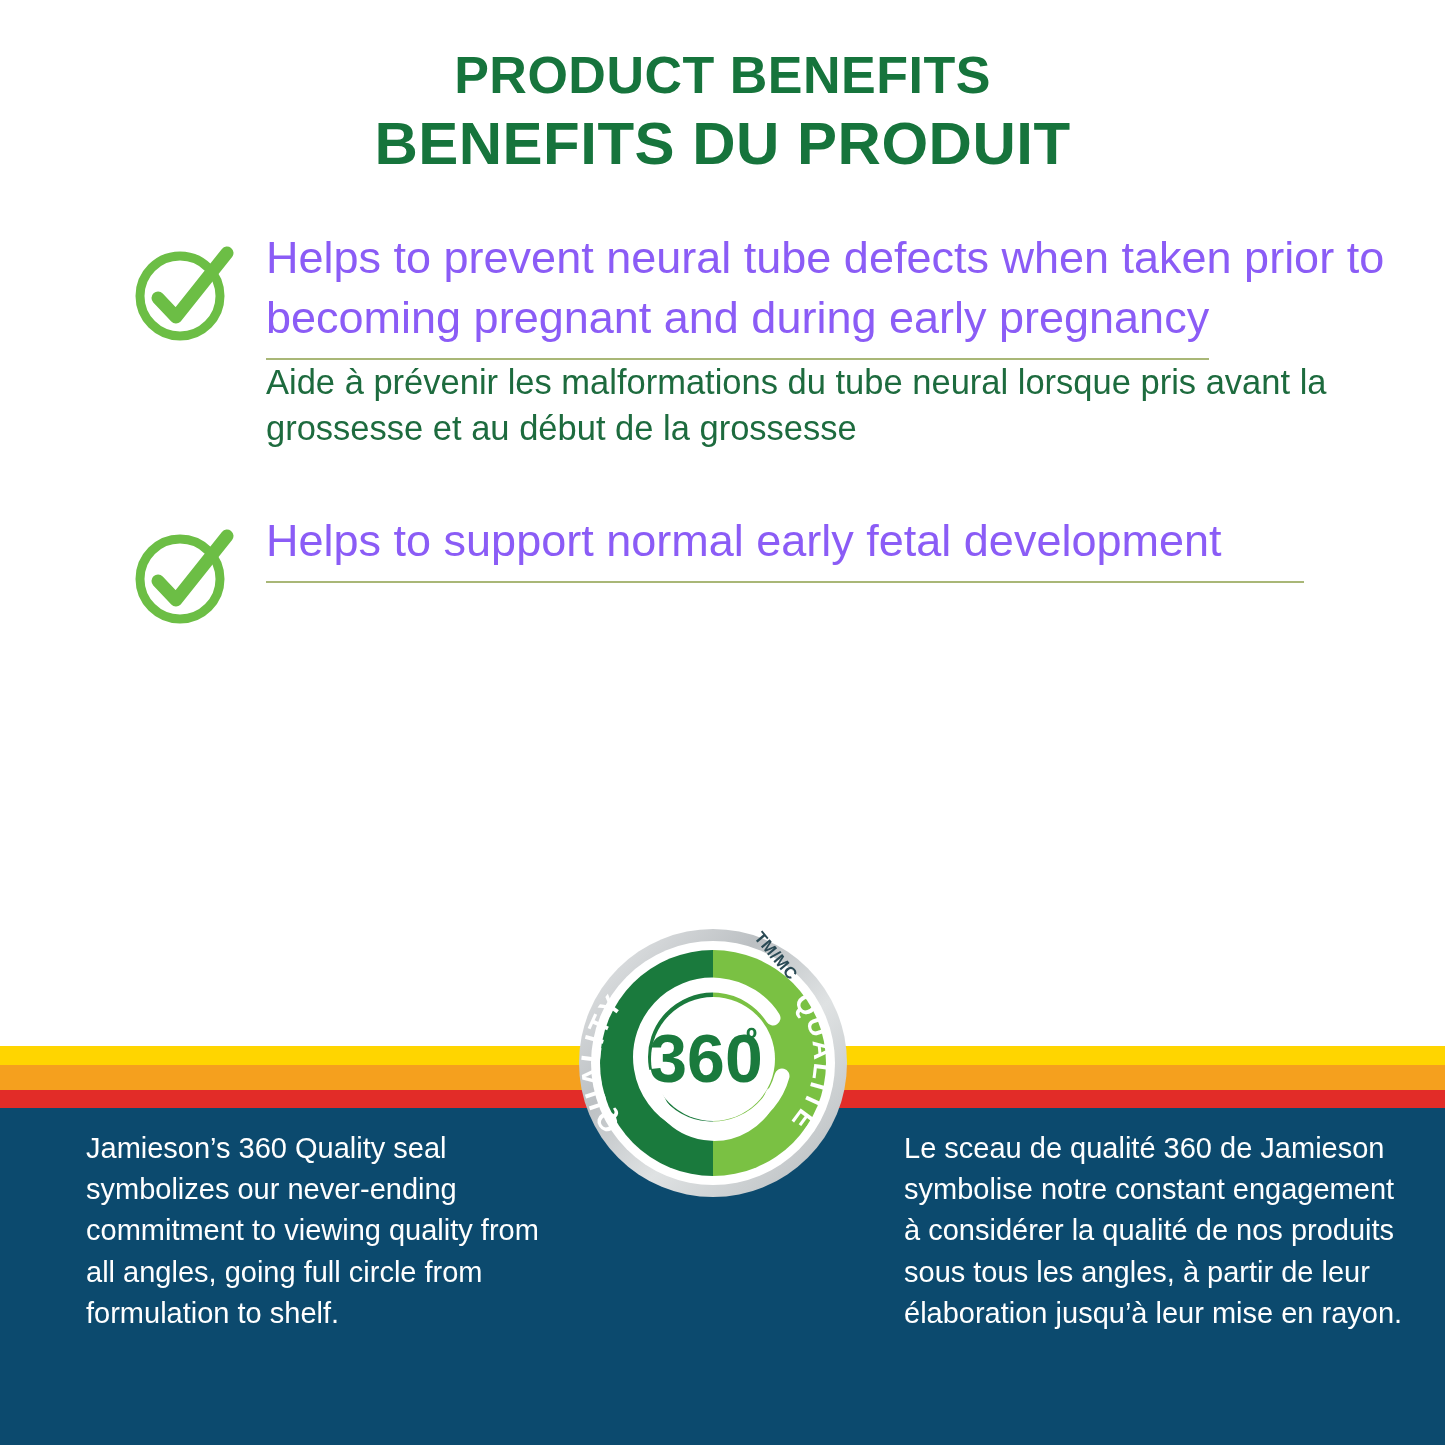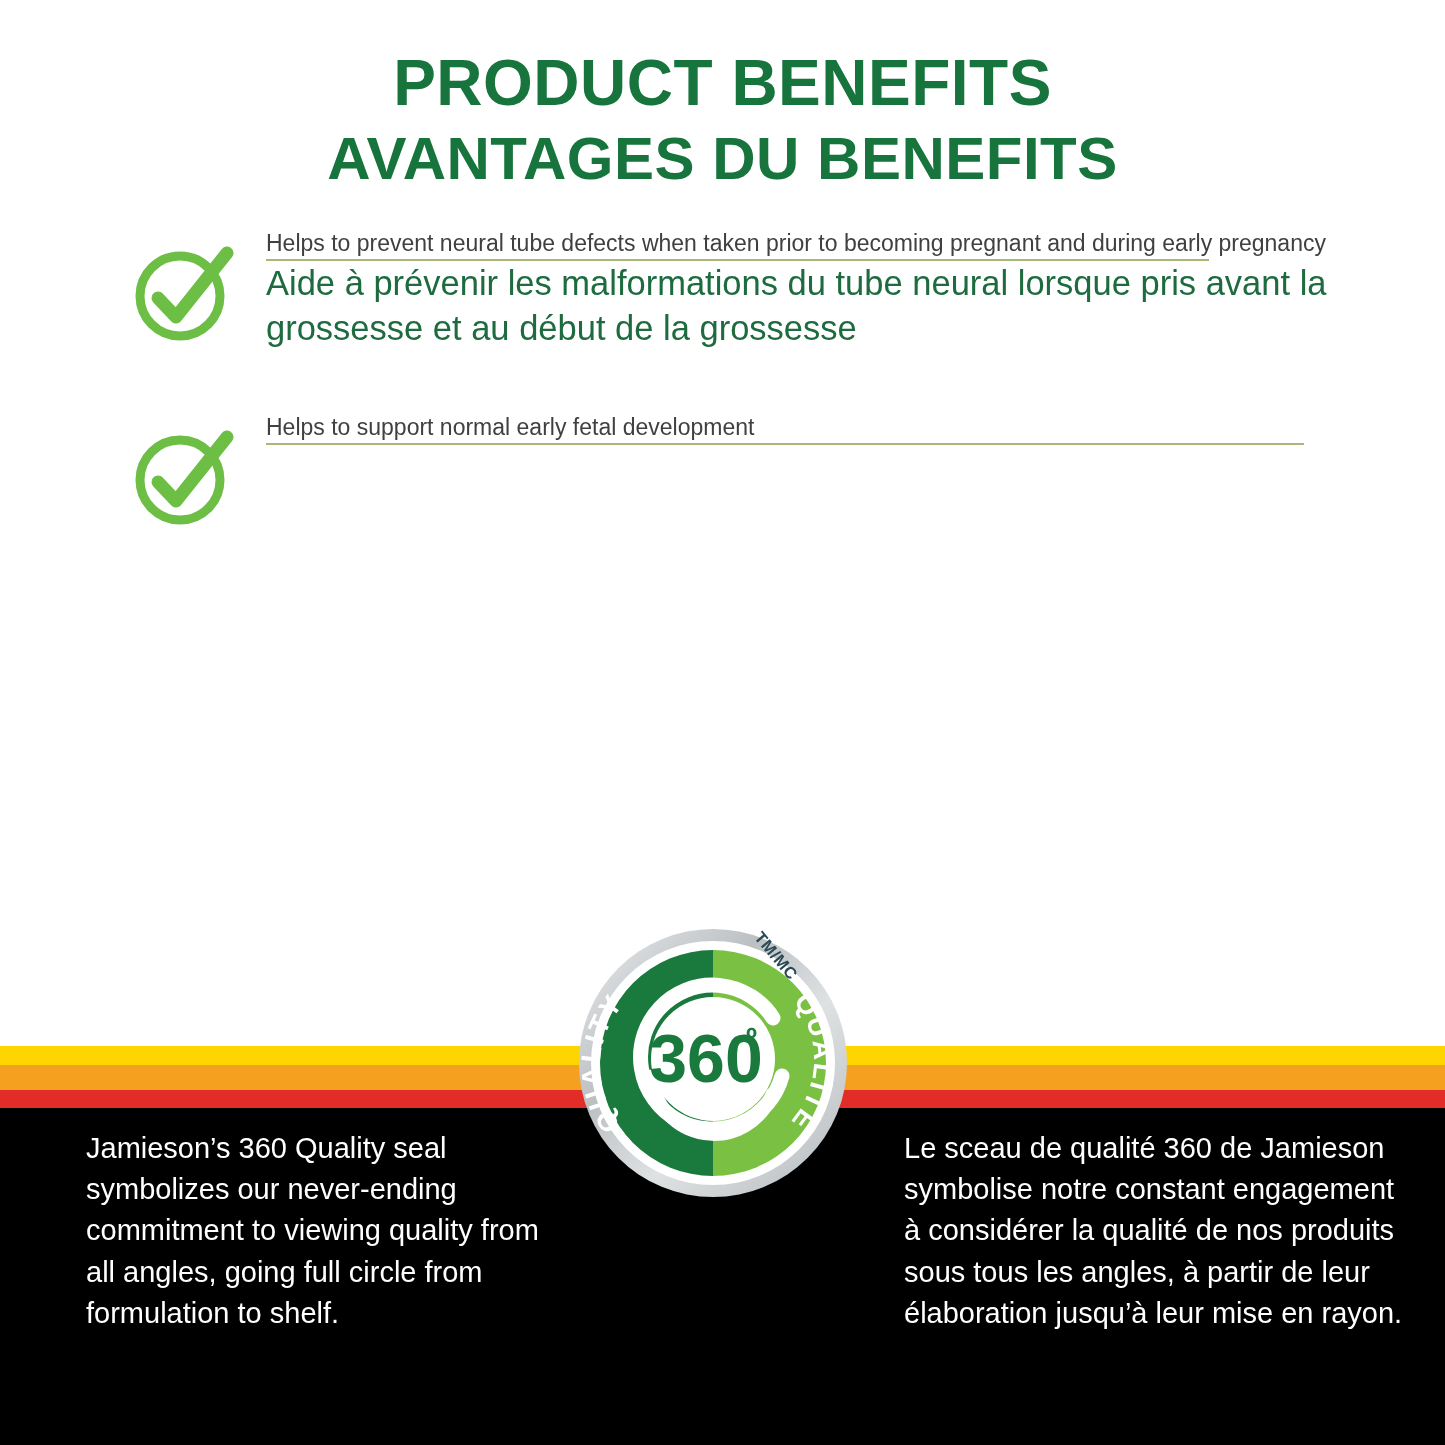--- a/index.html
+++ b/index.html
@@ -33,21 +33,21 @@
     width: 1445px;
     text-align: center;
   }
   .title-line {
     color: #16743c;
     font-weight: bold;
     letter-spacing: 0.5px;
     line-height: 1.22;
     white-space: nowrap;
   }
-  #title-en { font-size: 64px; }
+  #title-en { font-size: 52px; }
   #title-fr { font-size: 60px; }
 
   
   #benefits {
     position: absolute;
     top: 228px;
     left: 0;
     width: 1445px;
   }
   .benefit-row {
@@ -64,23 +64,24 @@
     height: 102px;
     margin-right: 32px;
     margin-top: 14px;
   }
   .benefit-icon svg { display: block; width: 102px; height: 102px; }
   .benefit-texts {
     flex: 1 1 auto;
     min-width: 0;
   }
   .benefit-en {
-    color: #404040;
-    font-size: 23px;
+    color: #8b5cf6;
+    font-size: 45px;
     line-height: 1.33;
+    padding-bottom: 10px;
   }
   .benefit-fr {
     color: #1d6b3e;
     font-size: 34.5px;
     line-height: 1.33;
     padding-top: 0;
   }
   .benefit-divider {
     height: 2px;
     background: #a9b777;
@@ -105,21 +106,21 @@
   #stripe-orange { top: 1065px;  height: 25px; background: #f5a01e; }
   #stripe-red    { top: 1090px;  height: 18px; background: #e22c28; }
 
   
   #footer-panel {
     position: absolute;
     left: 0;
     top: 1108px;
     width: 1445px;
     height: 337px;
-    background: #000000;
+    background: #0c4a6e;
   }
   #footer-en, #footer-fr {
     position: absolute;
     top: 20px;
     color: #ffffff;
     font-size: 29px;
     line-height: 1.42;
   }
   #footer-en { left: 86px;  width: 470px; }
   #footer-fr { left: 904px; width: 500px; }
@@ -146,21 +147,21 @@
     white-space: nowrap;
   }
 </style>
 </head>
 <body>
 
 <div id="page">
 
   <div id="title-block">
     <div class="title-line" id="title-en">PRODUCT BENEFITS</div>
-    <div class="title-line" id="title-fr">AVANTAGES DU BENEFITS</div>
+    <div class="title-line" id="title-fr">BENEFITS DU PRODUIT</div>
   </div>
 
   <div id="benefits">
 
     <div class="benefit-row row-0">
       <div class="benefit-icon">
         <svg viewBox="0 0 102 102" xmlns="http://www.w3.org/2000/svg">
           <circle cx="48" cy="54" r="40" fill="none" stroke="#6cbe45" stroke-width="9"></circle>
           <path d="M26 56 L44 75 L95 11" fill="none" stroke="#6cbe45" stroke-width="13" stroke-linecap="round" stroke-linejoin="round"></path>
         </svg>

